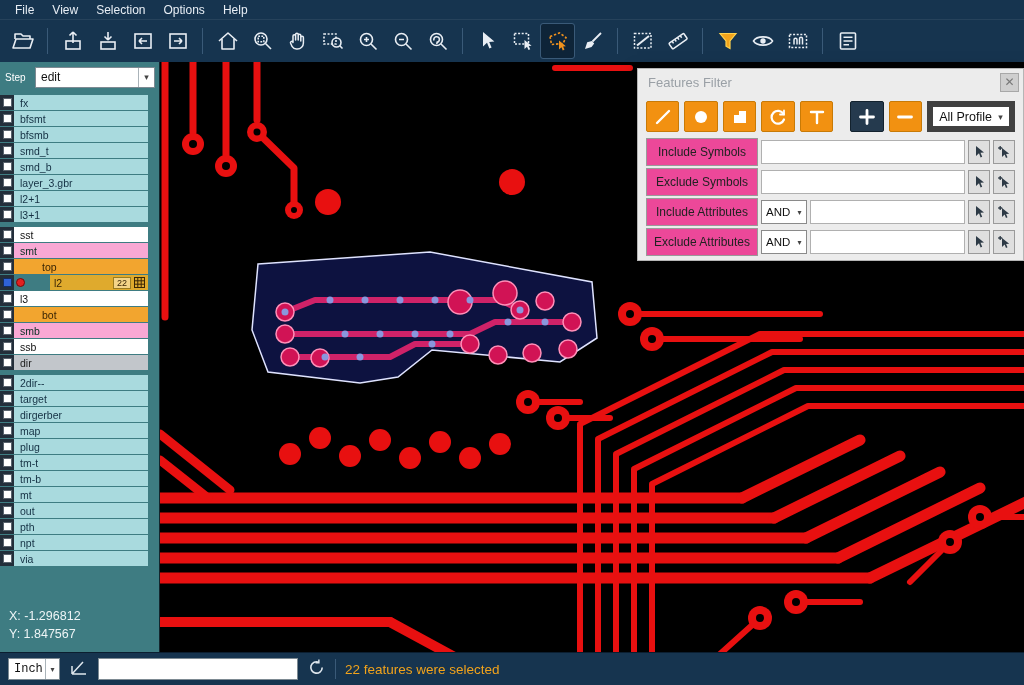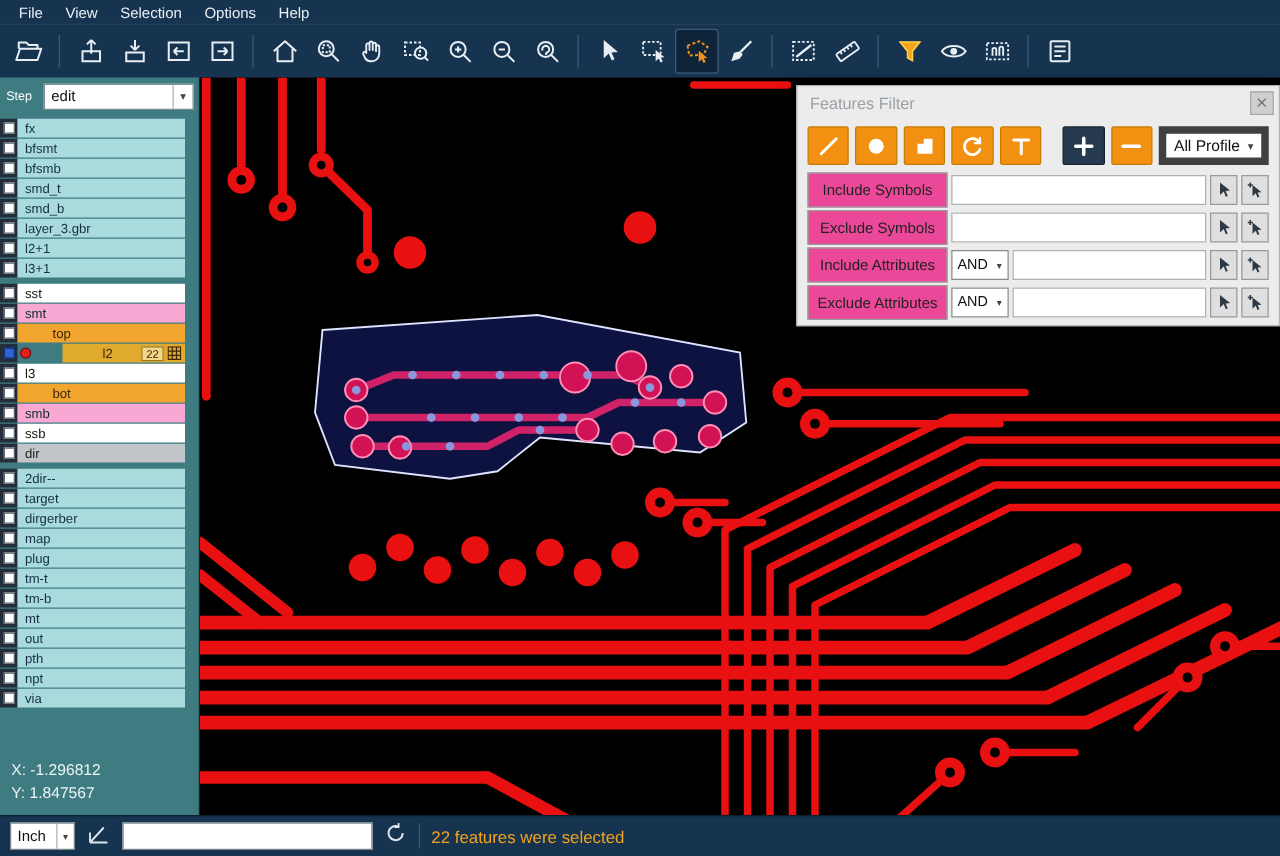--- a/index.html
+++ b/index.html
@@ -30,21 +30,21 @@
 
   .layer-list { margin-top:3px; width:148px; }
   .layer-row { position:relative; display:flex; height:15px; margin-bottom:1px; }
   .layer-row.gap-top { margin-top:5px; }
   .cbcell { width:14px; flex:none; background:#232e3a; display:flex; align-items:center; justify-content:center; }
   .cb { width:9px; height:9px; background:#fff; border:1px solid #5a646e; }
   .cb-on { background:#2f62d8; border-color:#142e63; }
   .active-dot { position:absolute; left:16px; top:3px; width:9px; height:9px; border-radius:50%;
     background:#e32020; border:1px solid #7a0808; z-index:2; }
   .lname { flex:1; display:flex; align-items:center; font-size:10.5px; padding:0 3px 0 6px; overflow:hidden; }
-  .layer-row.active .lname { padding-left:32px;margin-left:36px; }
+  .layer-row.active .lname { padding-left:4px;margin-left:36px; }
   .ltext { flex:1; white-space:nowrap; }
   .type-cyan  .lname { background:#a9dade; color:#143043; }
   .type-white .lname { background:#ffffff; color:#111; }
   .type-green .lname { background:#f9a8d4; color:#062e22; }
   .type-orange .lname { background:#f2a52f; color:#3a2605;padding-left:28px; }
   .type-gold  .lname { background:#dfaa2d; color:#3a2605; }
   .type-gray  .lname { background:#c2c6cb; color:#222; }
   .badge { background:#f4d488; border:1px solid #9a7c20; color:#3a2605; font-size:9px; line-height:10px; padding:0 3px; margin-right:3px; }
   .gridicon { display:flex; align-items:center; }
 
@@ -80,21 +80,21 @@
     display:flex; align-items:center; justify-content:center; }
   .btngrid { display:grid; grid-template-columns:1fr 1fr 1fr; gap:5px; padding:6px 8px 9px; }
   .dbtn { height:28px; background:#47586a; border:1px solid #2f3e4d; color:#fff; font-size:13px;
     display:flex; align-items:center; justify-content:center; }
   .dbtn.light { background:#c3ced6; color:#223547; border-color:#93a3ae; }
 
   
   .statusbar { position:absolute; left:0; right:0; bottom:0; height:33px; background:#16344f;
     border-top:1px solid #0b1e30; display:flex; align-items:center; padding:0 8px; gap:9px; }
   .unitsel { width:52px; height:22px; background:#fff; border:1px solid #7d8a92; display:flex; align-items:center; font-size:12px; color:#111; }
-  .unitsel .val { flex:1; padding-left:5px; }
+  .unitsel .val { flex:1; padding-left:5px;font-family:Liberation Mono, monospace; }
   .unitsel .chev { width:14px; height:100%; border-left:1px solid #aab3b9; display:flex; align-items:center; justify-content:center; color:#444; font-size:8px; }
   .cmdinput { width:200px; height:22px; background:#fff; border:1px solid #7d8a92; }
   .vsep { width:1px; height:20px; background:#3a5a78; }
   .statusmsg { color:#f2a31b; font-size:13.5px; }
 </style>
 </head>
 <body>
 
 <div class="app">
 

